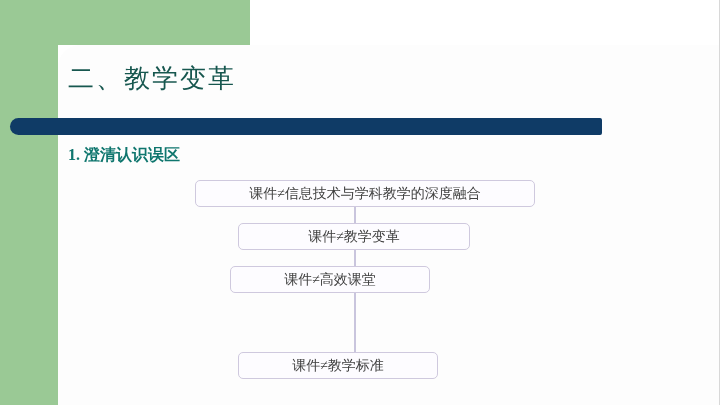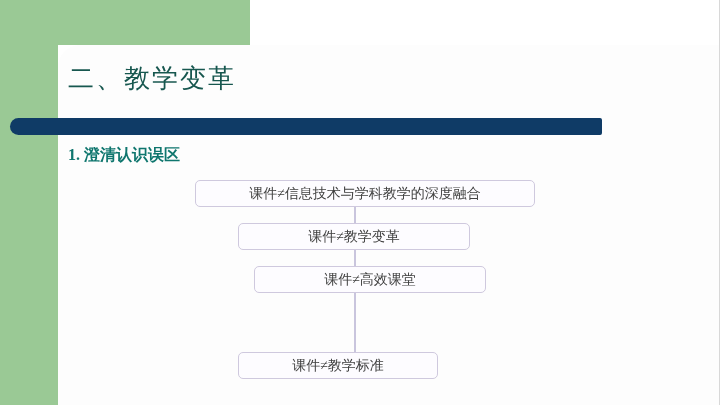--- a/index.html
+++ b/index.html
@@ -119,21 +119,21 @@
     border: 1px solid #cfc9de;
     border-radius: 5px;
     color: #404040;
     font-size: 14px;
     font-family: "Liberation Serif", "DejaVu Serif", serif;
     white-space: nowrap;
   }
 
   .node-0 { left: 0px;  top: 0px;   width: 340px; }
   .node-1 { left: 43px; top: 43px;  width: 232px; }
-  .node-2 { left: 59px; top: 86px;  width: 232px; text-align: center; }
+  .node-2 { left: 35px; top: 86px;  width: 200px; text-align: center; }
   .node-3 { left: 43px; top: 129px; width: 232px; }
   .node-4 { left: 43px; top: 172px; width: 200px; }
 </style>
 </head>
 <body>
 
 <div id="slide">
 
   <div class="green-band"></div>
   <div class="green-top"></div>

